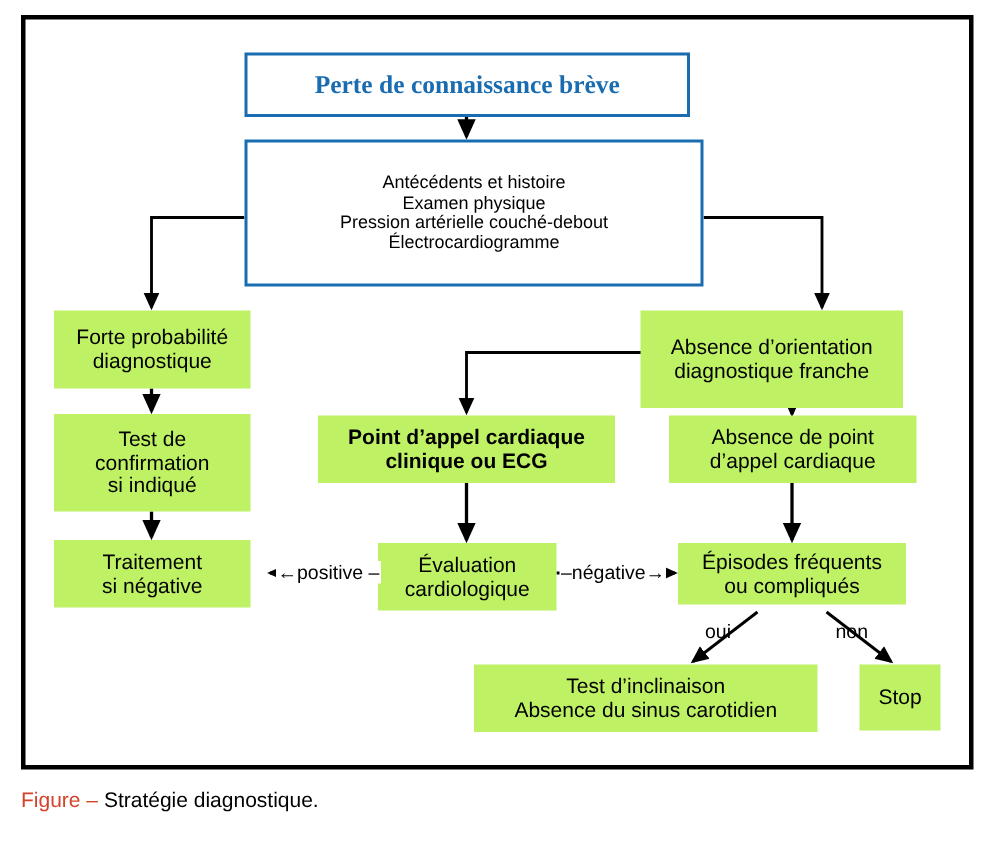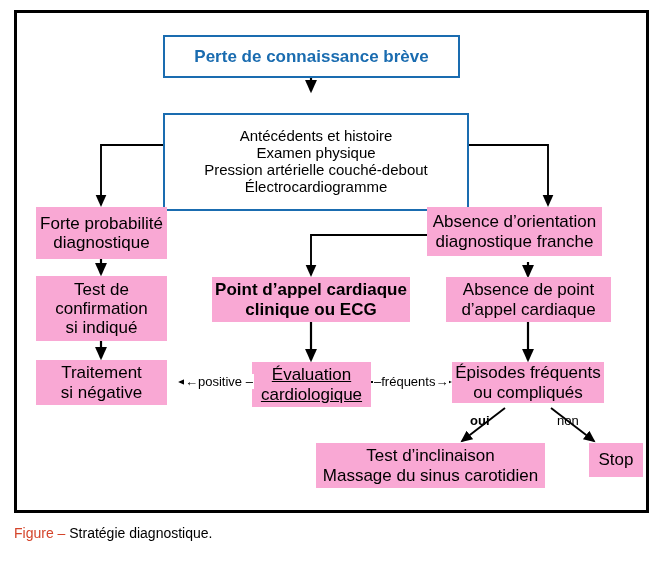--- a/index.html
+++ b/index.html
@@ -43,29 +43,29 @@
     white-space: pre-line;
   }
   .node-outline {
     background: #ffffff;
     border: 2px solid #1a6cb0;
   }
   .node-title {
     color: #1a6cb0;
     font-weight: bold;
     font-size: 17px;
+    font-family: Liberation Serif, serif;
   }
   .node-detail {
-    font-size: 15px;
-    margin-top: 20px;
+    font-size: 12px;
   }
   .node-fill {
-    background: #f9a8d4;
+    background: #bef264;
     border: none;
-    font-size: 17px;
+    font-size: 14px;
   }
   .edge-label {
     position: absolute;
     font-size: 13px;
     color: #000000;
     background: #ffffff;
     padding: 0 1px;
     white-space: nowrap;
   }
   .edge-label-small {
@@ -145,43 +145,43 @@
   <div class="node node-fill" style="left:36px; top:207px; width:131px; height:52px;">Forte probabilité
 diagnostique</div>
 
   <div class="node node-fill" style="left:36px; top:276px; width:131px; height:65px;">Test de
 confirmation
 si indiqué</div>
 
   <div class="node node-fill" style="left:36px; top:360px; width:131px; height:45px;">Traitement
 si négative</div>
 
-  <div class="node node-fill" style="left:427px; top:207px; width:175px; height:49px;">Absence d’orientation
+  <div class="node node-fill" style="left:427px; top:207px; width:175px; height:65px;">Absence d’orientation
 diagnostique franche</div>
 
   <div class="node node-fill" style="left:212px; top:277px; width:198px; height:45px;font-weight:bold;">Point d’appel cardiaque
 clinique ou ECG</div>
 
   <div class="node node-fill" style="left:446px; top:277px; width:165px; height:45px;">Absence de point
 d’appel cardiaque</div>
 
-  <div class="node node-fill" style="left:252px; top:362px; width:119px; height:45px;text-decoration:underline;">Évaluation
+  <div class="node node-fill" style="left:252px; top:362px; width:119px; height:45px;">Évaluation
 cardiologique</div>
 
   <div class="node node-fill" style="left:452px; top:362px; width:152px; height:41px;">Épisodes fréquents
 ou compliqués</div>
 
   <div class="node node-fill" style="left:316px; top:443px; width:229px; height:45px;">Test d’inclinaison
-Massage du sinus carotidien</div>
+Absence du sinus carotidien</div>
 
-  <div class="node node-fill" style="left:573px; top:443px; width:54px; height:34px;margin-left:16px;">Stop</div>
+  <div class="node node-fill" style="left:573px; top:443px; width:54px; height:44px;">Stop</div>
 
   <div class="edge-label" style="left:184px; top:374px;">←positive –</div>
 
-  <div class="edge-label" style="left:373px; top:374px;">–fréquents→</div>
+  <div class="edge-label" style="left:373px; top:374px;">–négative→</div>
 
-  <div class="edge-label-small" style="left:470px; top:413px;font-weight:bold;">oui</div>
+  <div class="edge-label-small" style="left:470px; top:413px;">oui</div>
 
   <div class="edge-label-small" style="left:557px; top:413px;">non</div>
 
 </div>
 
 <div id="caption"><span class="caption-lead">Figure – </span><span>Stratégie diagnostique.</span></div>
 
 </body></html>

